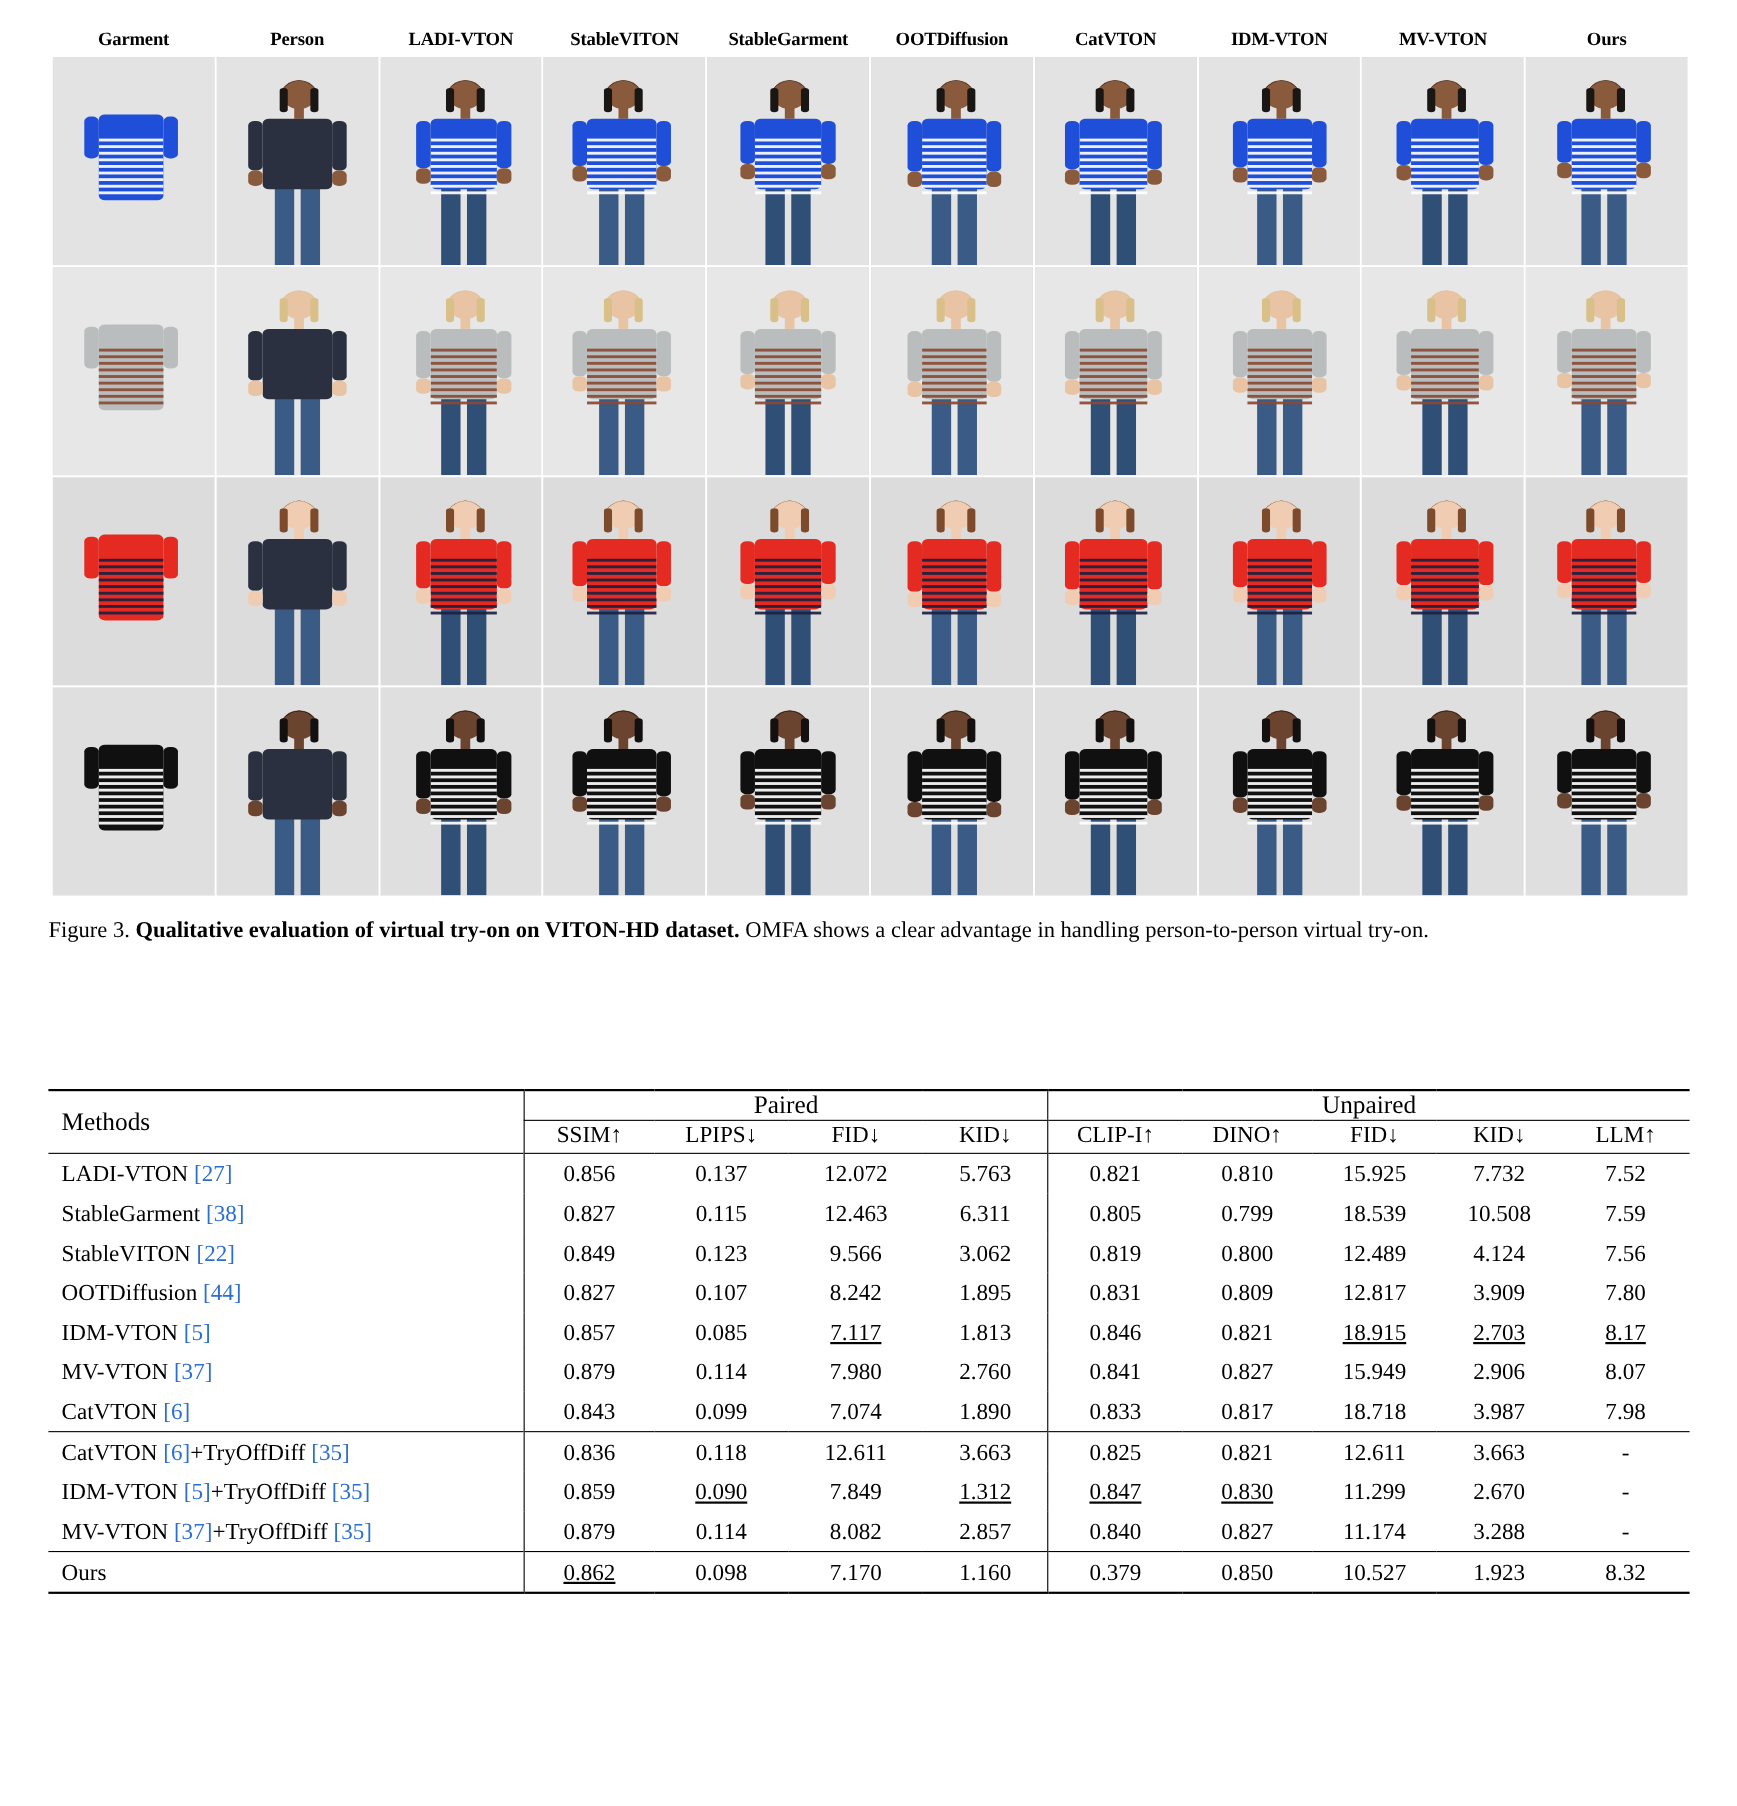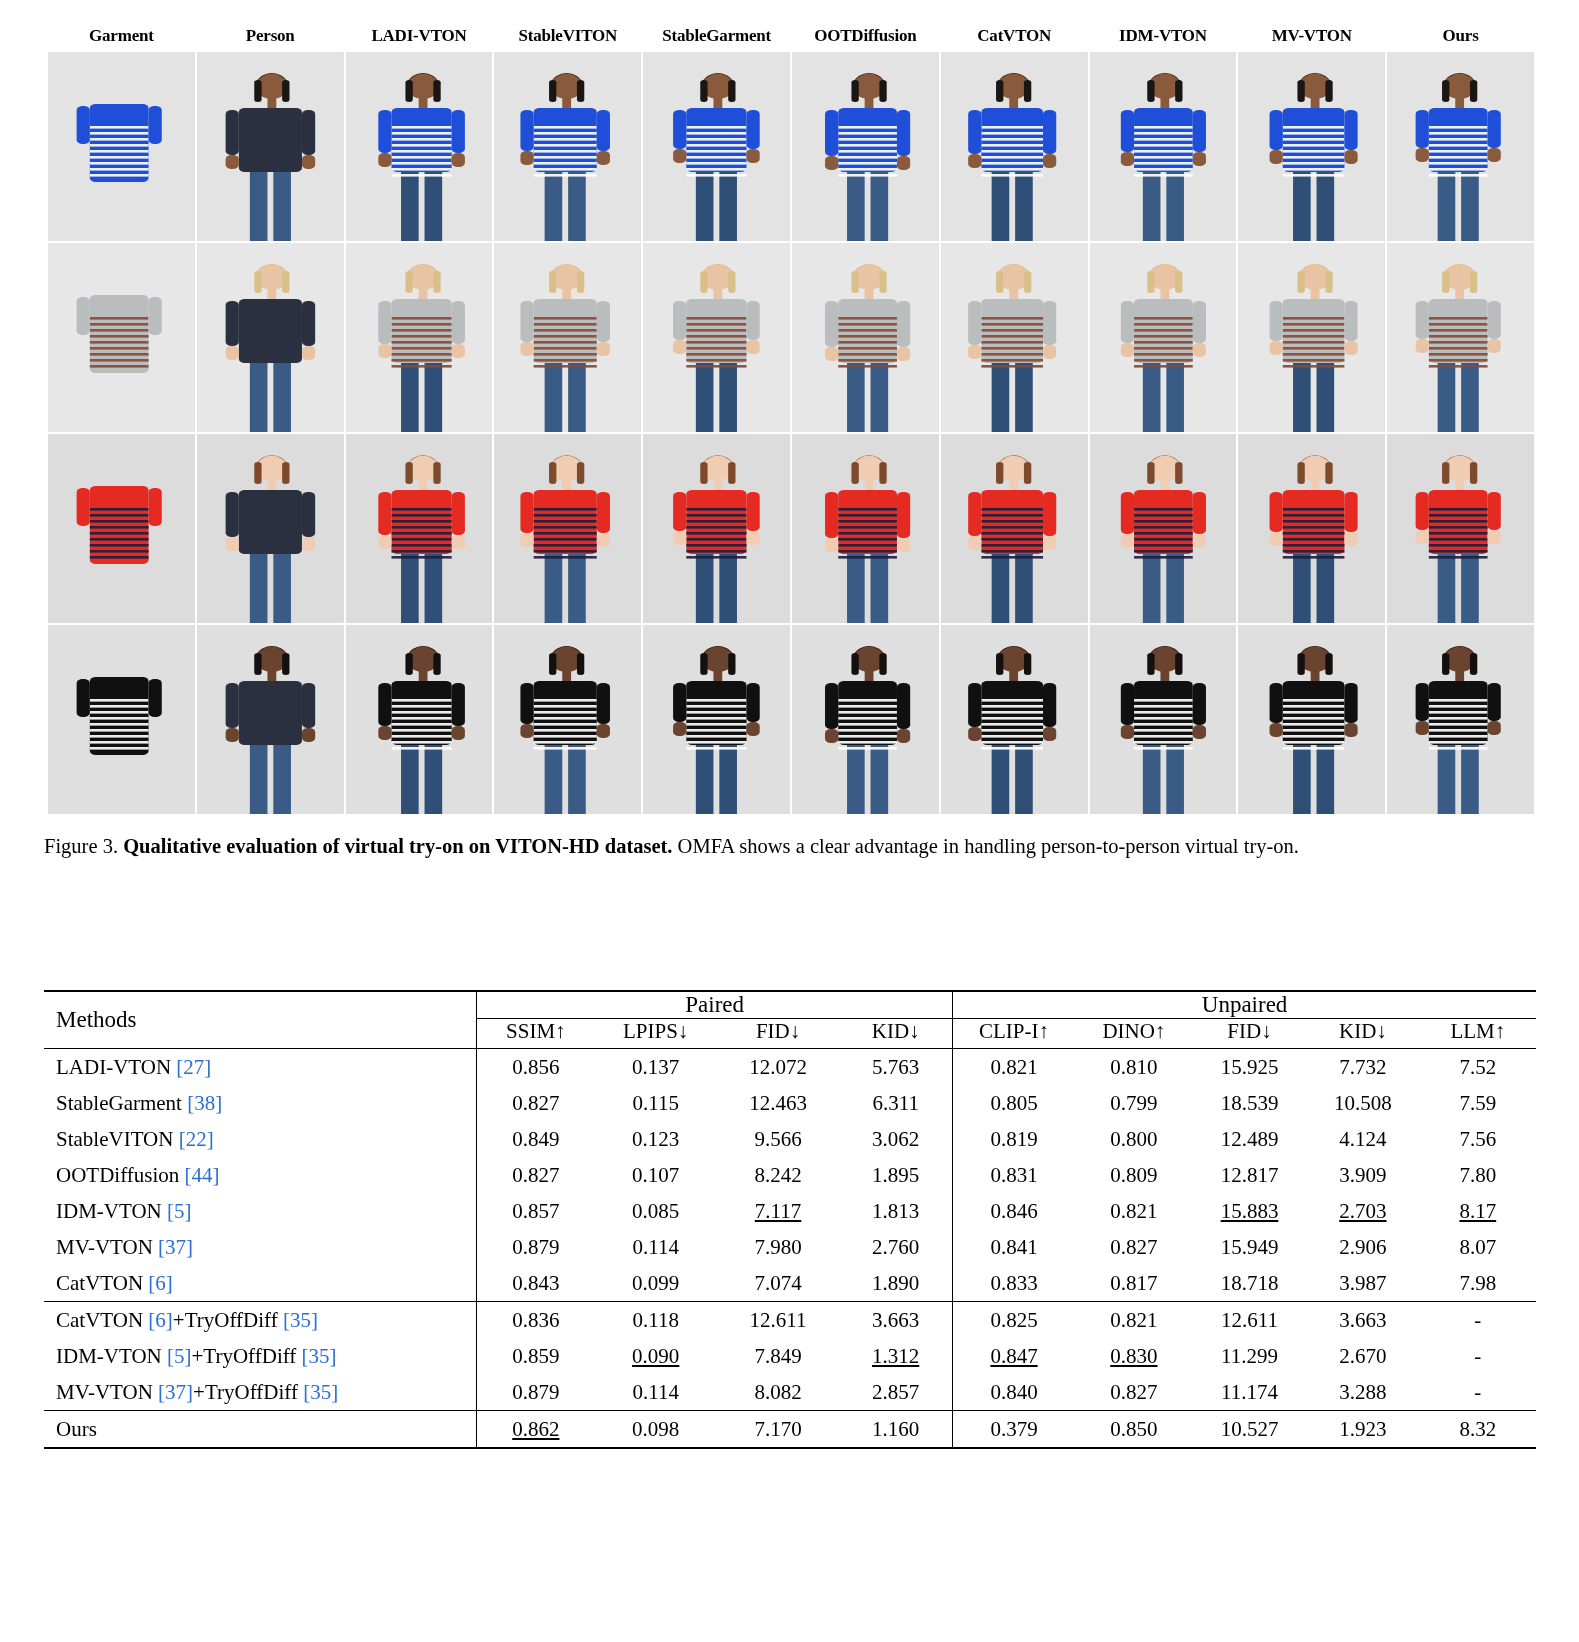--- a/index.html
+++ b/index.html
@@ -1470,21 +1470,21 @@
             <td class="num">7.80</td>
           </tr>
           <tr>
             <td class="m-name"><span>IDM-VTON</span> <span class="cite">[5]</span></td>
             <td class="num sep-l">0.857</td>
             <td class="num bold">0.085</td>
             <td class="num uline">7.117</td>
             <td class="num">1.813</td>
             <td class="num sep-l">0.846</td>
             <td class="num">0.821</td>
-            <td class="num uline">15.883</td>
+            <td class="num uline">18.915</td>
             <td class="num uline">2.703</td>
             <td class="num uline">8.17</td>
           </tr>
           <tr>
             <td class="m-name"><span>MV-VTON</span> <span class="cite">[37]</span></td>
             <td class="num bold sep-l">0.879</td>
             <td class="num">0.114</td>
             <td class="num">7.980</td>
             <td class="num">2.760</td>
             <td class="num sep-l">0.841</td>

